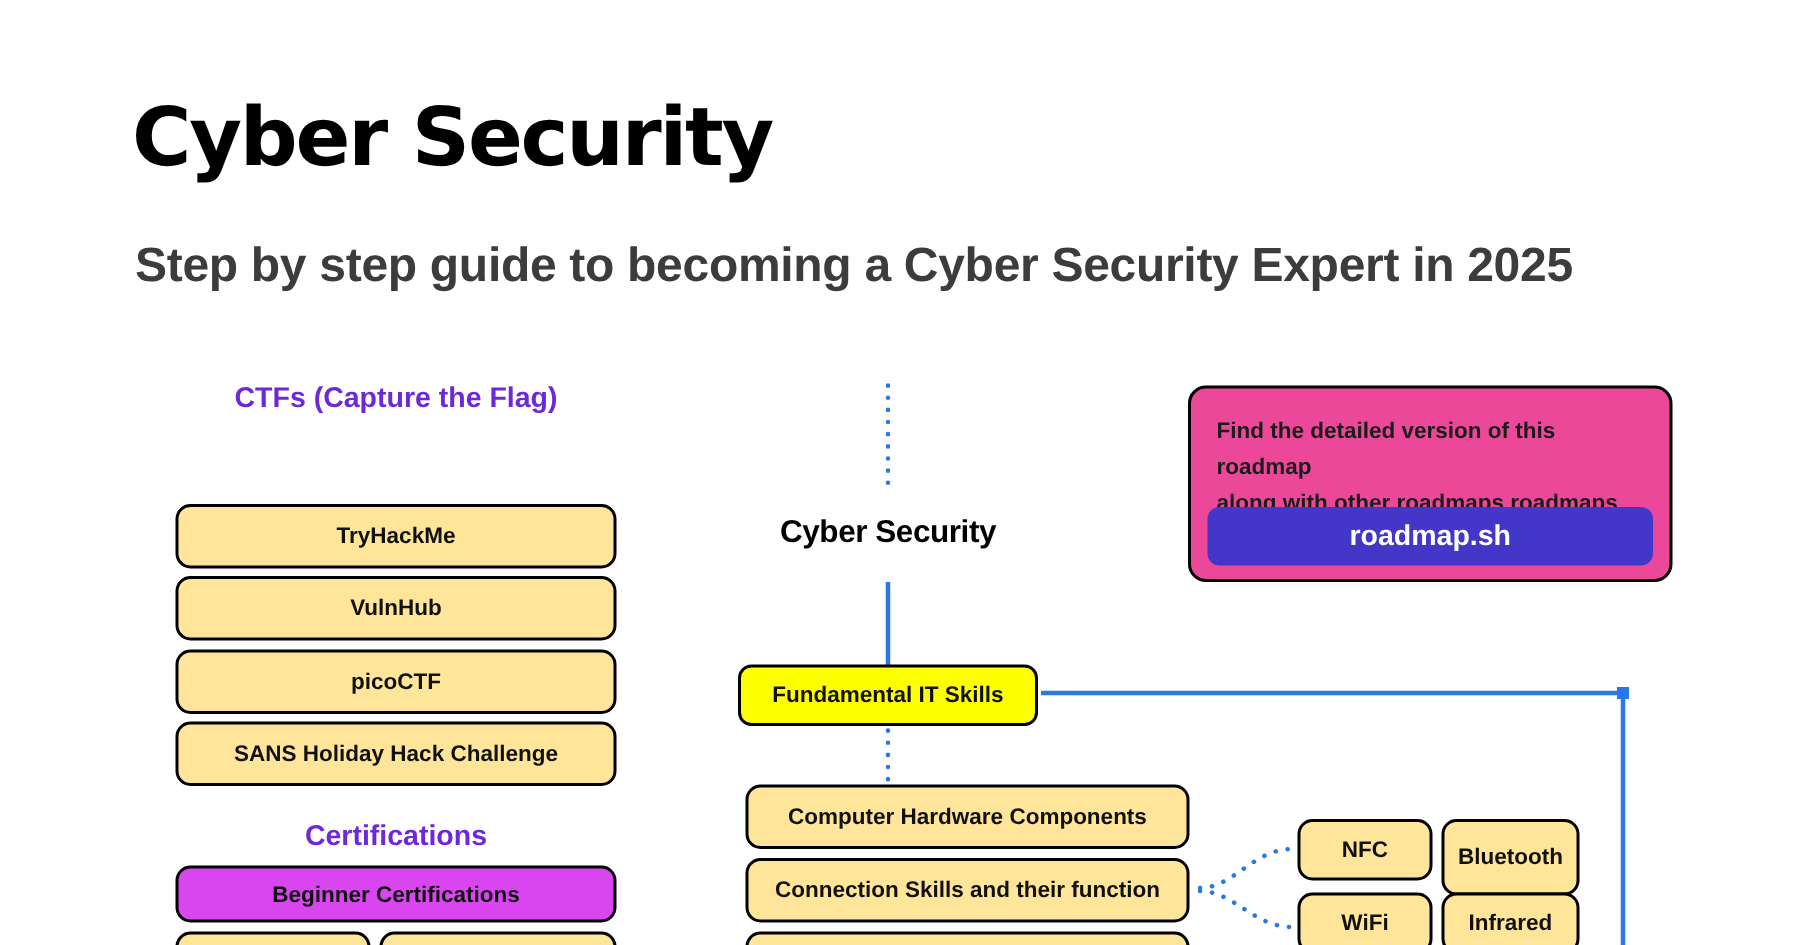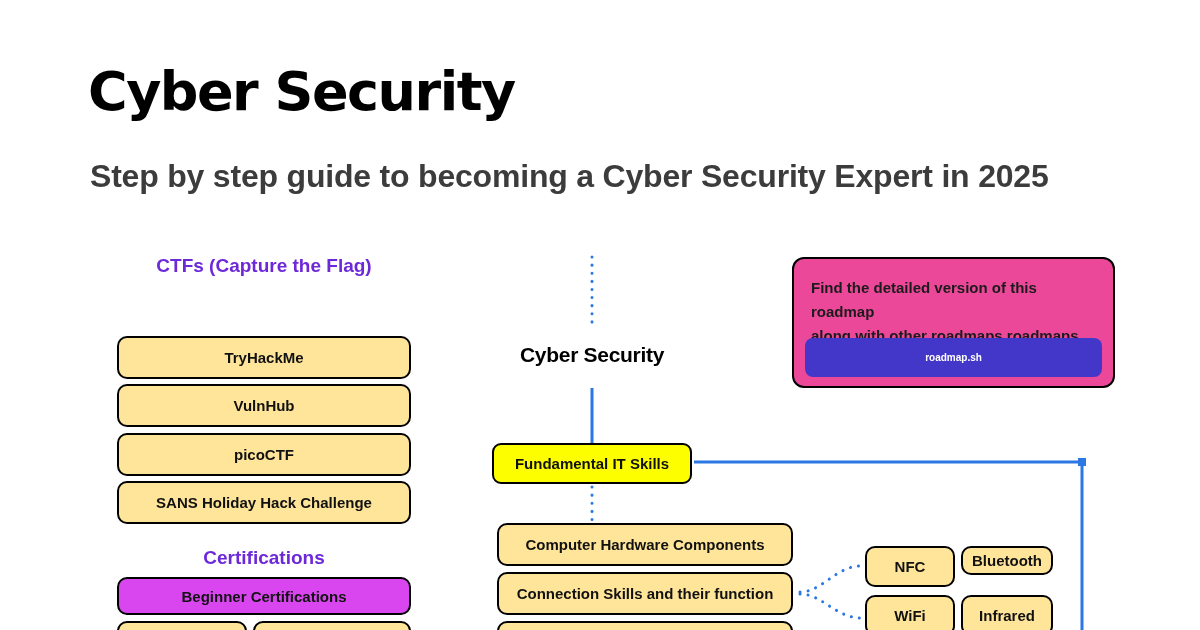--- a/index.html
+++ b/index.html
@@ -47,21 +47,21 @@
   }
   .banner-text {
     position:absolute; left:17px; top:17px; right:12px;
     font-size:15px; font-weight:bold; color:#1b1b1b; line-height:24px;
   }
   .banner-btn {
     position:absolute; left:11px; right:11px; top:79px; height:39px;
     border-radius:8px; background:#4237c8; border:none;
     display:flex; align-items:center; justify-content:center;
     font-family:"Liberation Sans", sans-serif;
-    font-size:10px; font-weight:bold; color:#ffffff; cursor:pointer;
+    font-size:19px; font-weight:bold; color:#ffffff; cursor:pointer;
   }
   svg.connectors {
     position:absolute; left:0; top:0; pointer-events:none;
   }
 </style>
 </head>
 <body>
 
 <div id="canvas">
 
@@ -94,21 +94,21 @@
   <div class="box" style="left:117px; top:621px; width:130px; height:30px;"></div>
   <div class="box" style="left:253px; top:621px; width:158px; height:30px;"></div>
 
   <div class="root-label">Cyber Security</div>
   <div class="box topic" style="left:492px; top:443px; width:200px; height:41px;">Fundamental IT Skills</div>
   <div class="box" style="left:497px; top:523px; width:296px; height:43px;">Computer Hardware Components</div>
   <div class="box" style="left:497px; top:572px; width:296px; height:43px;">Connection Skills and their function</div>
   <div class="box" style="left:497px; top:621px; width:296px; height:30px;"></div>
 
   <div class="box" style="left:865px; top:546px; width:90px; height:41px;">NFC</div>
-  <div class="box" style="left:961px; top:546px; width:92px; height:29px;">Bluetooth</div>
+  <div class="box" style="left:961px; top:546px; width:92px; height:51px;">Bluetooth</div>
   <div class="box" style="left:865px; top:595px; width:90px; height:41px;">WiFi</div>
   <div class="box" style="left:961px; top:595px; width:92px; height:41px;">Infrared</div>
 
   <div class="banner">
     <div class="banner-text">
       <div>Find the detailed version of this roadmap</div>
       <div>along with other roadmaps roadmaps</div>
     </div>
     <button class="banner-btn">roadmap.sh</button>
   </div>

